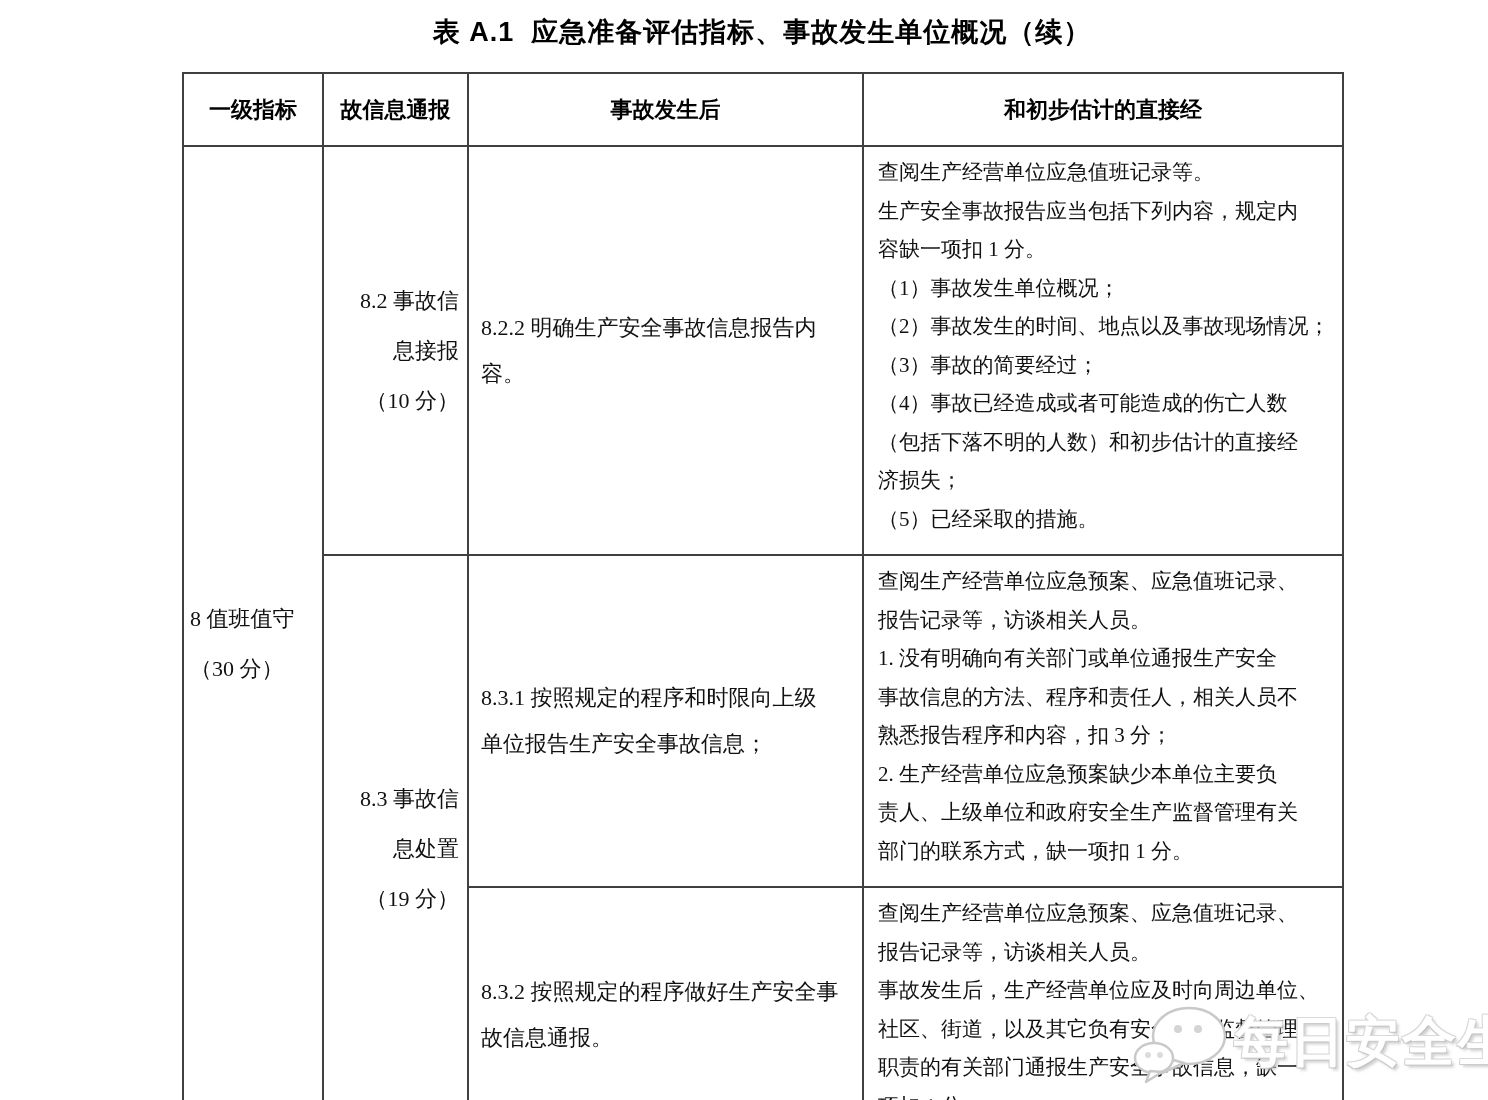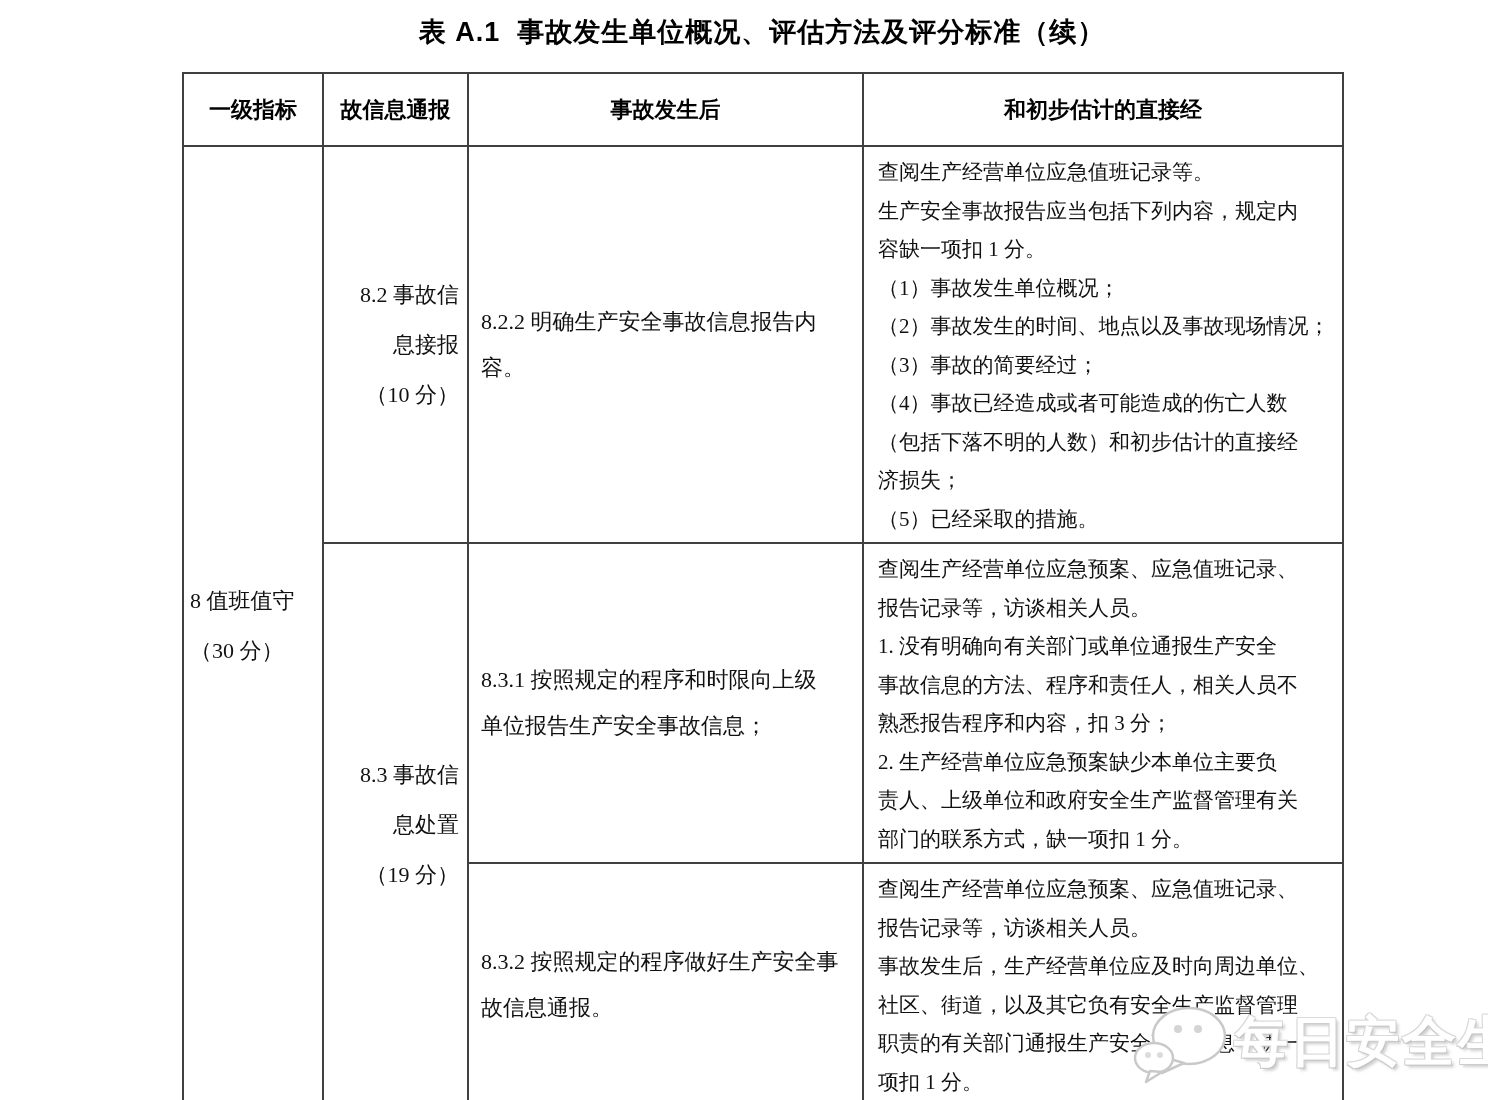--- a/index.html
+++ b/index.html
@@ -75,21 +75,21 @@
     font-size: 22px;
     line-height: 46px;
     white-space: pre-line;
     padding: 0 4px 0 12px;
   }
   td.c4 {
     vertical-align: top;
     font-size: 21px;
     line-height: 38.5px;
     white-space: pre-line;
-    padding: 6px 12px 4px 14px;
+    padding: 6px 12px 16px 14px;
   }
   tr.r1 { height: 395px; }
   tr.r2 { height: 317px; }
   tr.r3 { height: 230px; }
 
   .watermark {
     position: absolute;
     left: 1132px;
     top: 995px;
     width: 356px;
@@ -117,21 +117,21 @@
       -1px  1px 0 #cccccc,
        1px  1px 0 #bfbfbf,
        3px  3px 3px rgba(170,170,170,0.55);
   }
 </style>
 </head>
 <body>
 
 <div class="page">
 
-  <h1 class="doc-title">表 A.1  事故发生单位概况、评估方法及评分标准（续）</h1>
+  <h1 class="doc-title">表 A.1  应急准备评估指标、事故发生单位概况（续）</h1>
 
   <table class="eval-table">
     <colgroup>
       <col style="width:140px">
       <col style="width:145px">
       <col style="width:395px">
       <col style="width:480px">
     </colgroup>
     <thead>
       <tr class="header-row">

